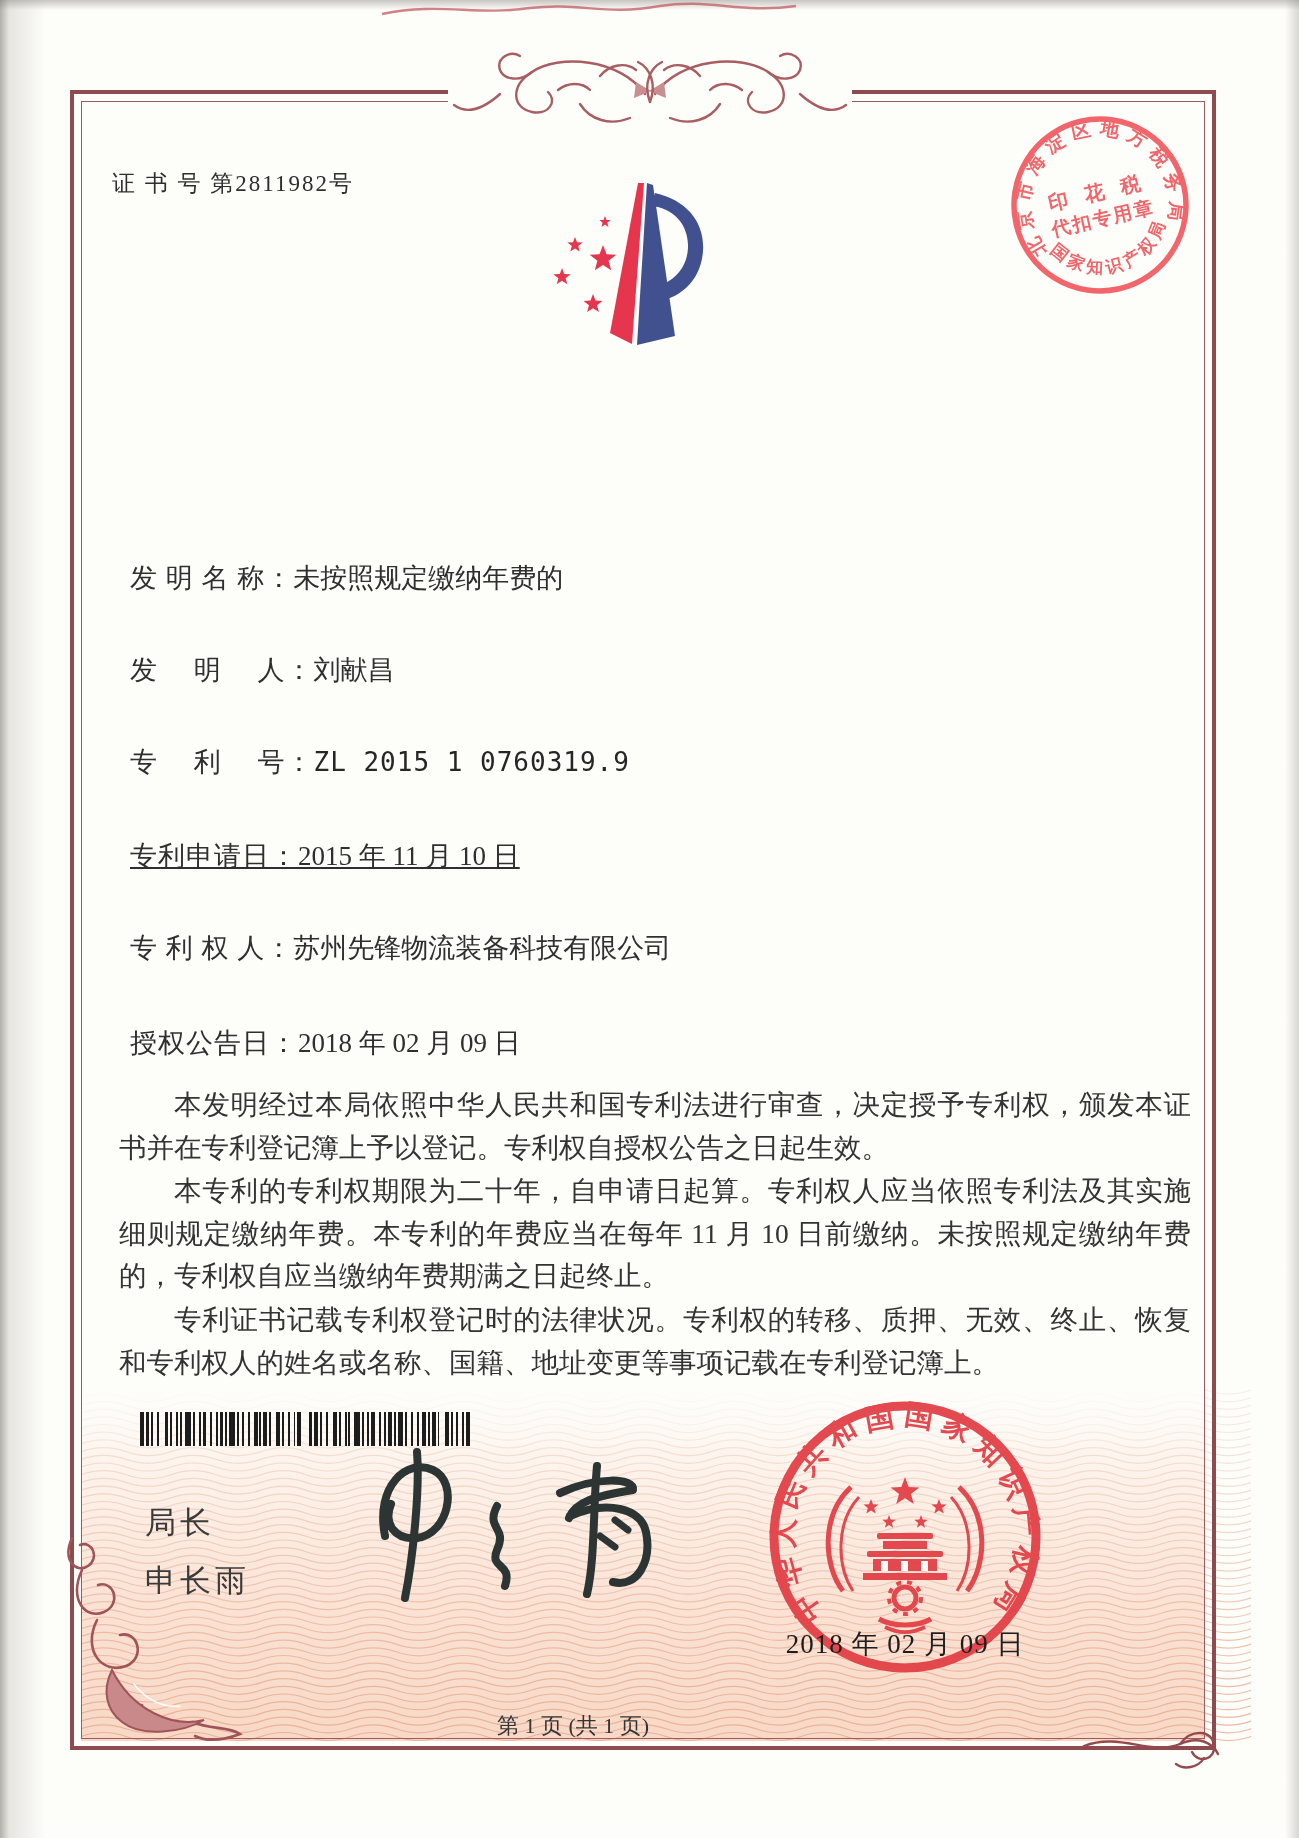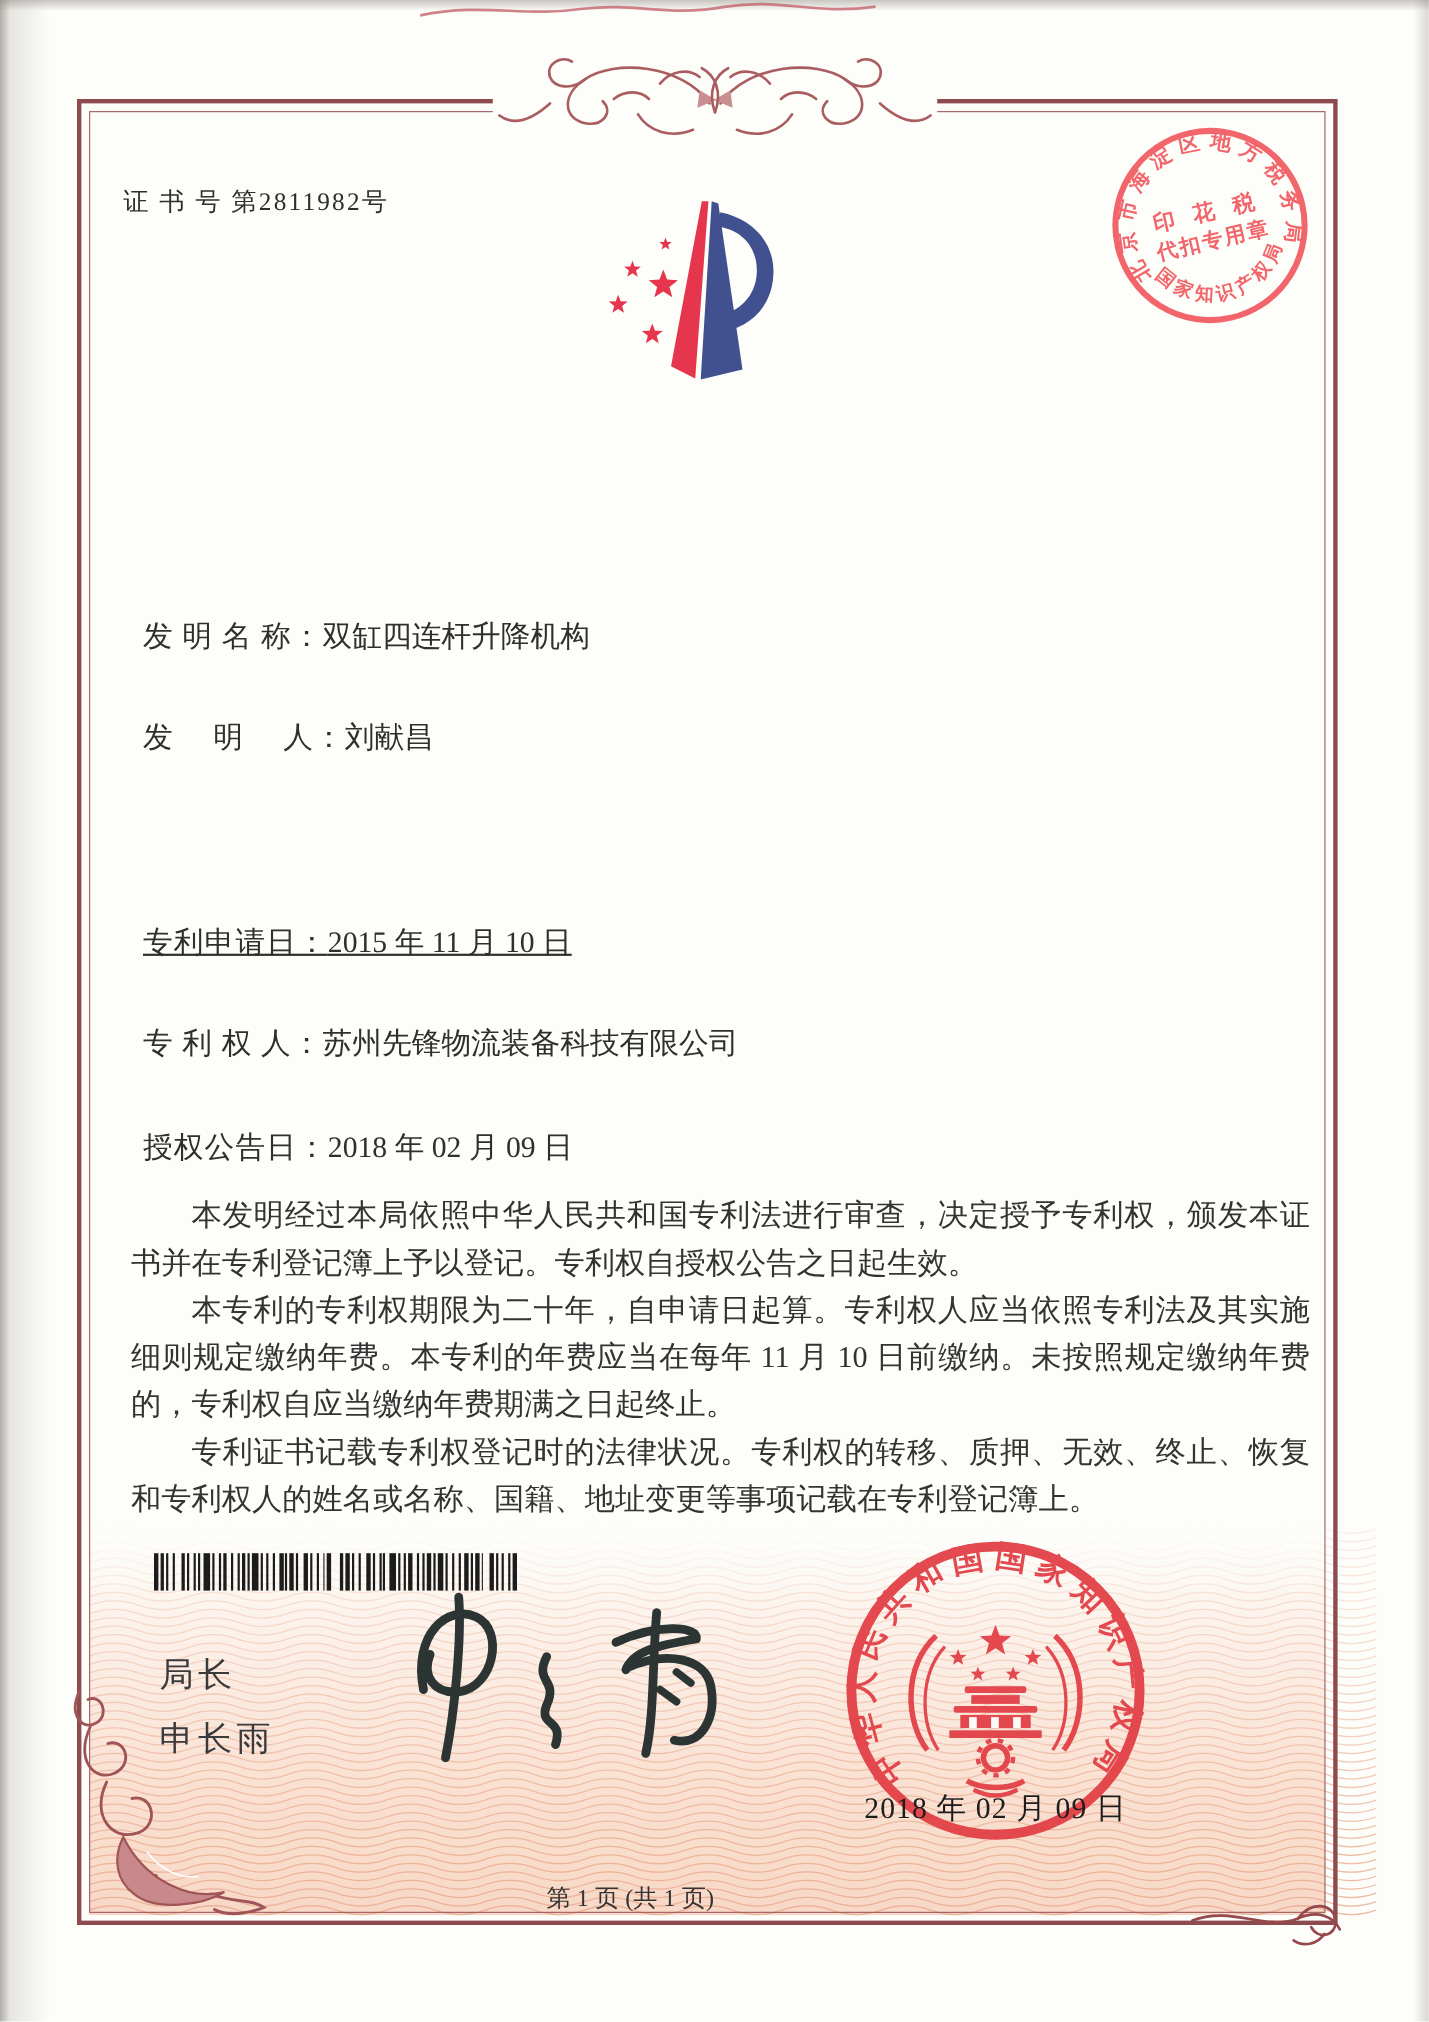--- a/index.html
+++ b/index.html
@@ -170,24 +170,27 @@
       <text fill="#f0595f" font-size="17" letter-spacing="4" font-weight="bold">
         <textPath href="#taxBot" startOffset="2">国家知识产权局</textPath>
       </text>
       <text x="100" y="94" text-anchor="middle" fill="#f0595f" font-size="20" letter-spacing="6" font-weight="bold">印 花 税</text>
       <text x="100" y="120" text-anchor="middle" fill="#f0595f" font-size="19" letter-spacing="2" font-weight="bold">代扣专用章</text>
     </g>
   </svg>
 
 
   <div class="field-row" style="top:560px;">
-    <span class="lbl">发 明 名 称：</span><span class="val">双缸四连杆升降机构</span>
+    <span class="lbl">发 明 名 称：</span><span class="val">未按照规定缴纳年费的</span>
   </div>
   <div class="field-row" style="top:652px;">
     <span class="lbl">发　 明　 人：</span><span class="val">刘献昌</span>
+  </div>
+  <div class="field-row mono" style="top:744px;">
+    <span class="lbl">专　 利　 号：</span><span class="val">ZL 2015 1 0760319.9</span>
   </div>
   <div class="field-row" style="top:838px;text-decoration:underline;">
     <span class="lbl">专利申请日：</span><span class="val">2015 年 11 月 10 日</span>
   </div>
   <div class="field-row" style="top:930px;">
     <span class="lbl">专 利 权 人：</span><span class="val">苏州先锋物流装备科技有限公司</span>
   </div>
   <div class="field-row" style="top:1025px;">
     <span class="lbl">授权公告日：</span><span class="val">2018 年 02 月 09 日</span>
   </div>

